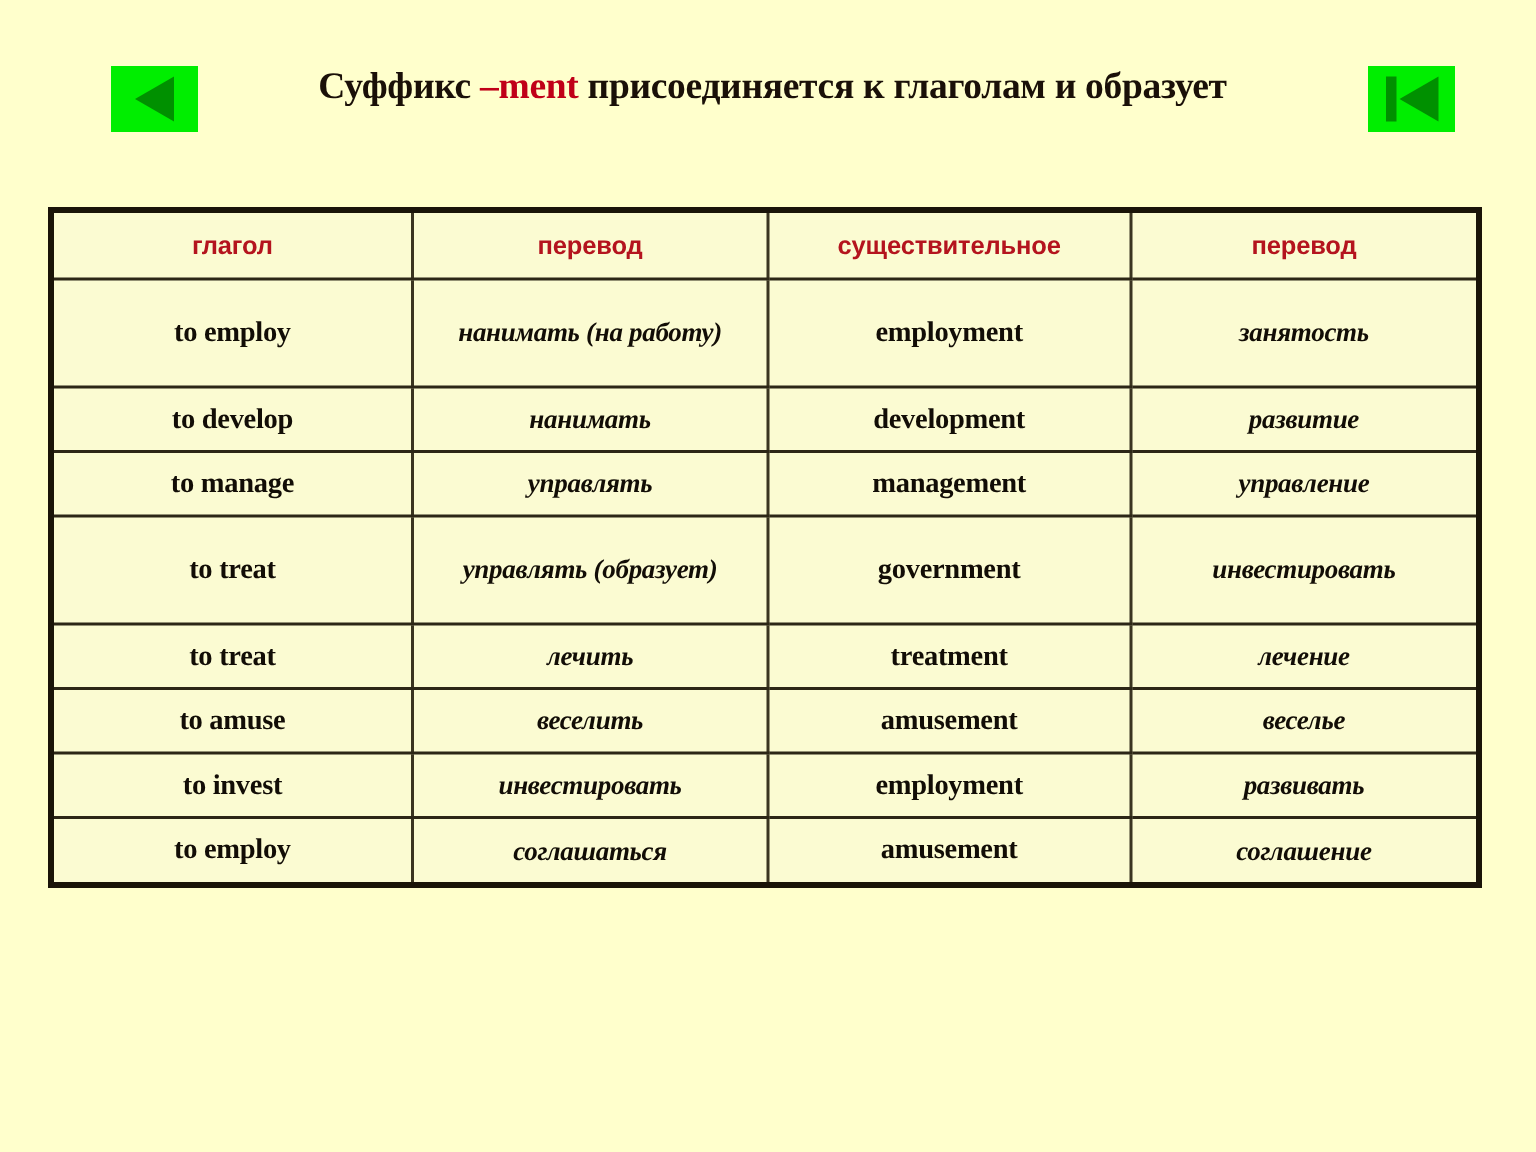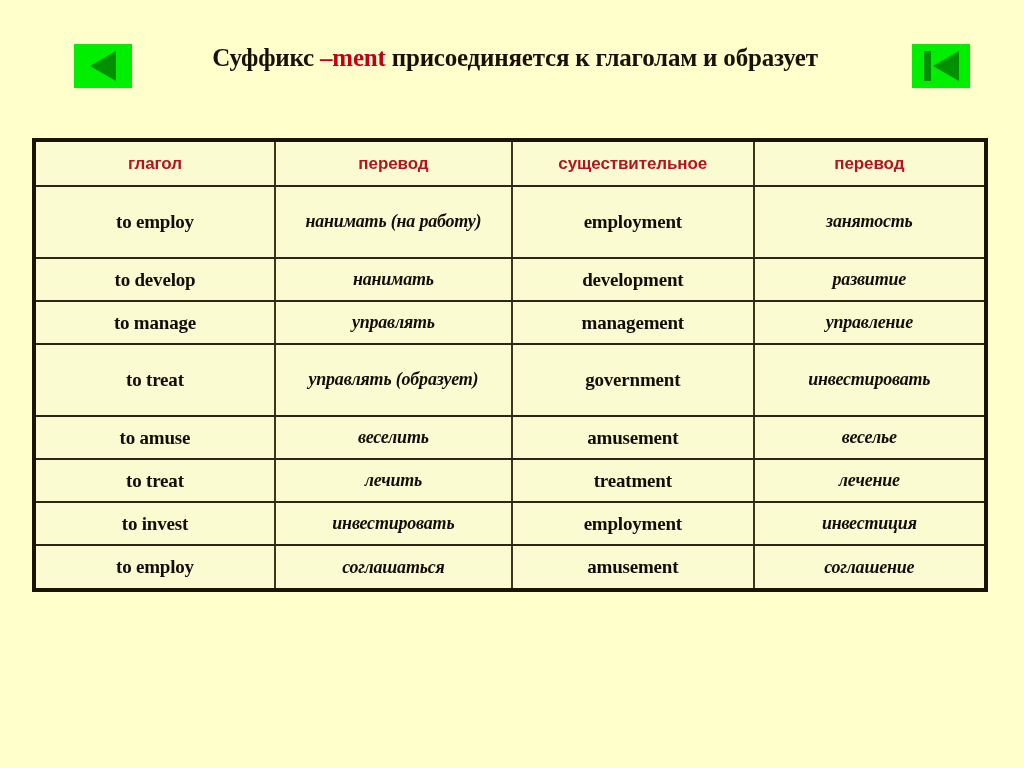--- a/index.html
+++ b/index.html
@@ -181,36 +181,36 @@
             <td class="eng">management</td>
             <td class="rus">управление</td>
           </tr>
           <tr class="r-tall">
             <td class="eng">to treat</td>
             <td class="rus">управлять (образует)</td>
             <td class="eng">government</td>
             <td class="rus">инвестировать</td>
           </tr>
           <tr class="r-short">
+            <td class="eng">to treat</td>
+            <td class="rus">лечить</td>
+            <td class="eng">treatment</td>
+            <td class="rus">лечение</td>
+          </tr>
+          <tr class="r-short">
             <td class="eng">to amuse</td>
             <td class="rus">веселить</td>
             <td class="eng">amusement</td>
             <td class="rus">веселье</td>
           </tr>
           <tr class="r-short">
-            <td class="eng">to treat</td>
-            <td class="rus">лечить</td>
-            <td class="eng">treatment</td>
-            <td class="rus">лечение</td>
-          </tr>
-          <tr class="r-short">
             <td class="eng">to invest</td>
             <td class="rus">инвестировать</td>
             <td class="eng">employment</td>
-            <td class="rus">инвестиция</td>
+            <td class="rus">развивать</td>
           </tr>
           <tr class="r-short">
             <td class="eng">to employ</td>
             <td class="rus">соглашаться</td>
             <td class="eng">amusement</td>
             <td class="rus">соглашение</td>
           </tr>
         </tbody>
     </table>
   </div>

